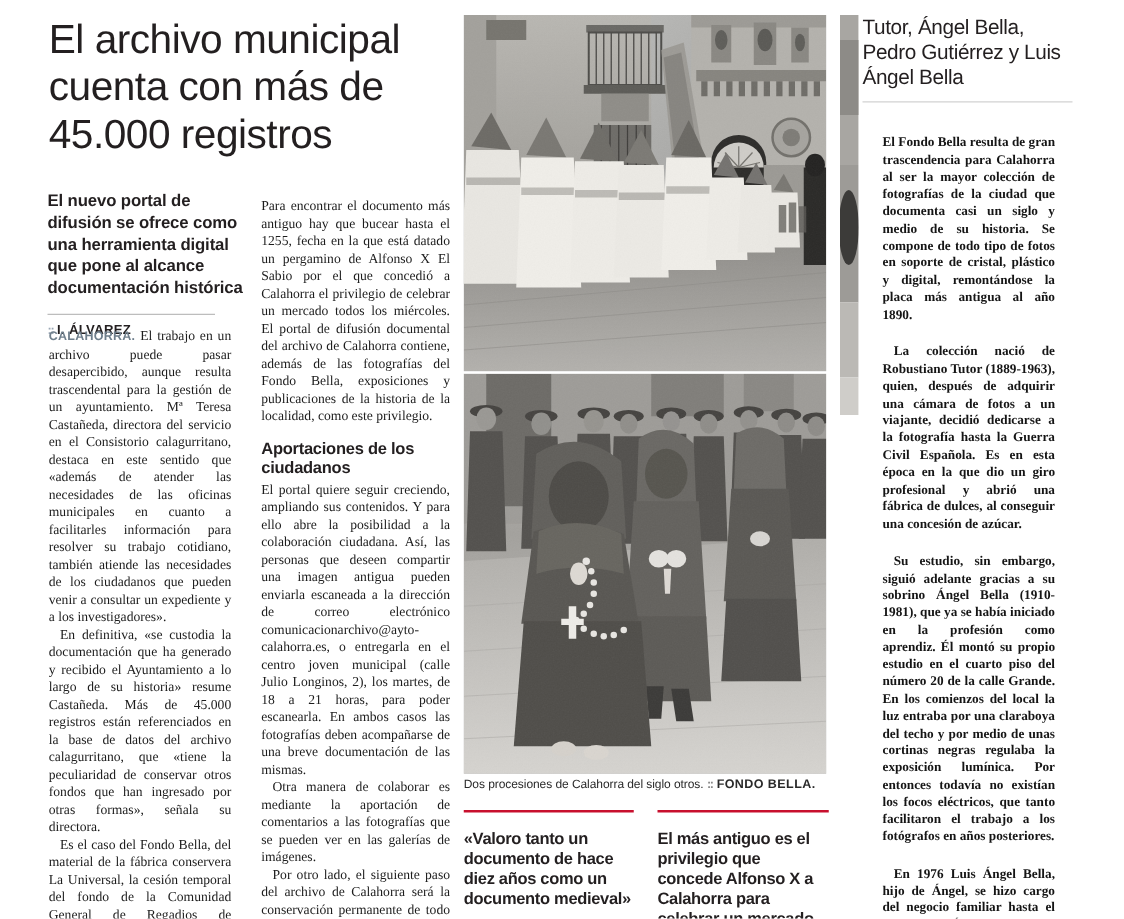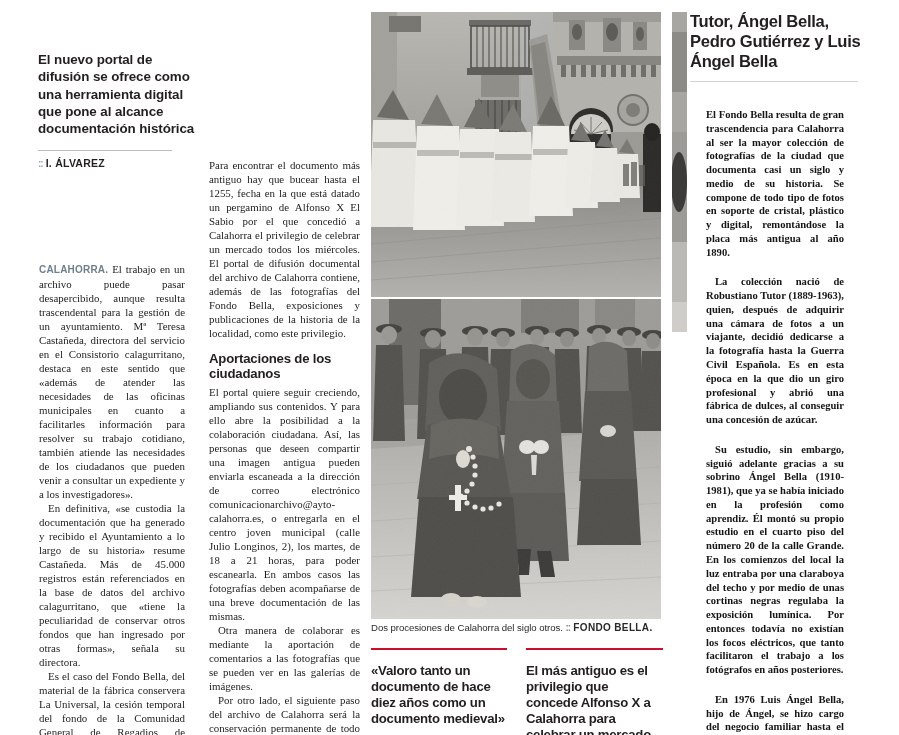--- a/index.html
+++ b/index.html
@@ -37,21 +37,21 @@
     padding: 0 0 0 1px;
   }
 
   .deck {
     font-family: "Liberation Sans", sans-serif;
     font-weight: 600;
     font-size: 13.4px;
     line-height: 1.29;
     color: #231f20;
     width: 158px;
-    margin-top: 39px;
+    margin-top: 26px;
     letter-spacing: -0.1px;
   }
 
   .byline-rule {
     width: 134px;
     border-top: 1px solid #bdbdbd;
     margin-top: 13px;
     margin-bottom: 6px;
   }
   .byline {
@@ -169,21 +169,21 @@
   
   .sidebar {
     position: absolute;
     left: 672px;
     top: 12px;
     width: 189px;
     height: 711px;
   }
   .sidebar-headline {
     font-family: "Liberation Sans", sans-serif;
-    font-weight: 700;
+    font-weight: 400;
     font-size: 16.6px;
     line-height: 1.22;
     color: #231f20;
     letter-spacing: -0.3px;
     margin: 0 0 0 18px;
   }
   .sidebar-rule {
     border-top: 1px solid #d2d2d2;
     margin: 8px 0 6px 18px;
     width: 168px;
@@ -214,20 +214,21 @@
     overflow: hidden;
   }
 </style>
 </head>
 <body>
 
 <div id="page">
 
   <div class="main-zone">
 
+    <h1 class="headline">El archivo municipal cuenta con más de 45.000 registros</h1>
 
     <div class="deck">El nuevo portal de difusión se ofrece como una herramienta digital que pone al alcance documentación histórica</div>
 
     <div class="byline-rule"></div>
     <div class="byline"><span class="colons">::</span><span>I. ÁLVAREZ</span></div>
 
     <div class="cols">
 
       <div class="col col-1">
         <div class="body-text">

